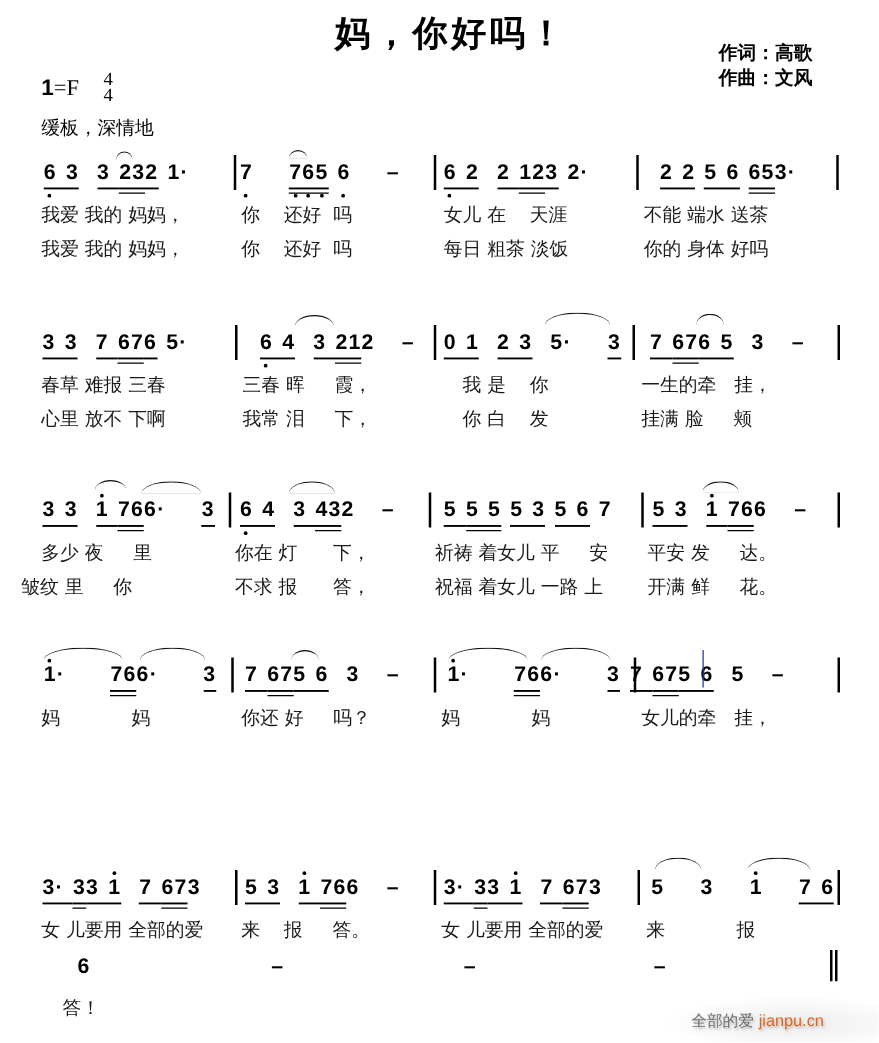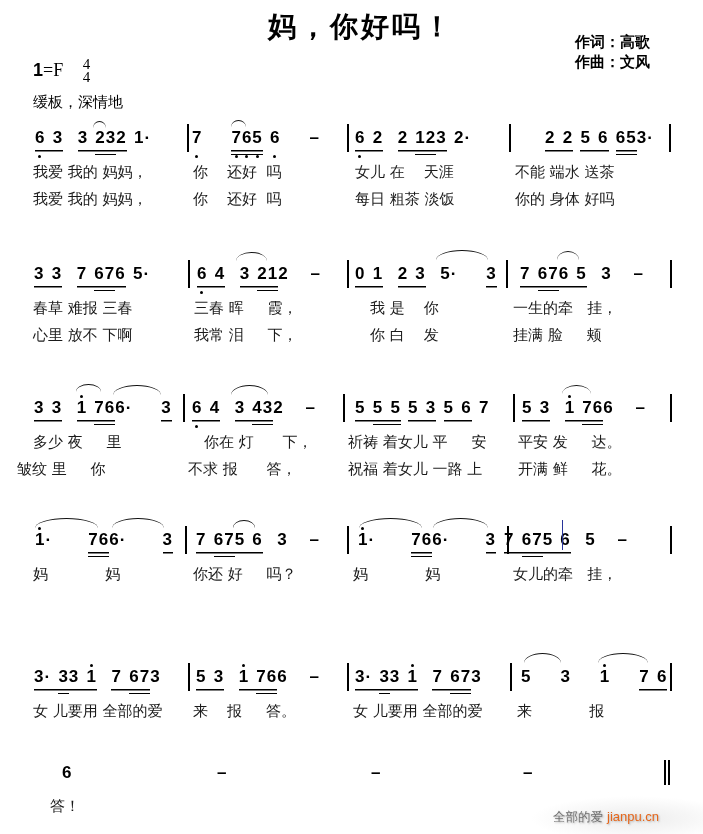--- a/index.html
+++ b/index.html
@@ -70,40 +70,40 @@
     <span>4</span>
     <span>4</span>
   </div>
 </div>
 <div class="abs tempo">缓板，深情地</div>
 
 <div class="row" style="top:128px">
   <div class="nl" style="left:35px"><span class="seg u1"><span class="lo">6</span><span> </span><span>3</span></span><span class="seg u0"><span> </span><span> </span></span><span class="seg u1"><span>3</span><span> </span></span><span class="seg u2"><span>2</span><span>3</span></span><span class="seg u1"><span>2</span></span><span class="seg u0"><span> </span><span>1</span><span>·</span></span></div>
   <div class="nl" style="left:192px"><span class="seg u0"><span class="lo">7</span><span> </span><span> </span><span> </span><span> </span></span><span class="seg u2"><span class="lo">7</span><span class="lo">6</span><span class="lo">5</span></span><span class="seg u0"><span> </span><span class="lo">6</span><span> </span><span> </span><span> </span><span> </span><span>–</span></span></div>
   <div class="nl" style="left:355px"><span class="seg u1"><span class="lo">6</span><span> </span><span>2</span></span><span class="seg u0"><span> </span><span> </span></span><span class="seg u1"><span>2</span><span> </span></span><span class="seg u2"><span>1</span><span>2</span></span><span class="seg u1"><span>3</span></span><span class="seg u0"><span> </span><span>2</span><span>·</span></span></div>
-  <div class="nl" style="left:545px"><span class="seg u1"><span>2</span><span> </span><span>2</span></span><span class="seg u0"><span> </span></span><span class="seg u1"><span>5</span><span> </span><span>6</span></span><span class="seg u0"><span> </span></span><span class="seg u2"><span>6</span><span>5</span></span><span class="seg u0"><span>3</span><span>·</span></span></div>
+  <div class="nl" style="left:528px"><span class="seg u1"><span>2</span><span> </span><span>2</span></span><span class="seg u0"><span> </span></span><span class="seg u1"><span>5</span><span> </span><span>6</span></span><span class="seg u0"><span> </span></span><span class="seg u2"><span>6</span><span>5</span></span><span class="seg u0"><span>3</span><span>·</span></span></div>
   <div class="bar" style="left:187px"></div>
   <div class="bar" style="left:347px"></div>
   <div class="bar" style="left:509px"></div>
   <div class="bar" style="left:669px"></div>
   <div class="arc" style="left:93px;top:-7px;width:13px;height:6px"></div>
   <div class="arc" style="left:231px;top:-8px;width:15px;height:6px"></div>
   <div class="ly ly1" style="left:33px">我爱 我的 妈妈，</div>
   <div class="ly ly1" style="left:193px">你    还好  吗</div>
   <div class="ly ly1" style="left:355px">女儿 在    天涯</div>
   <div class="ly ly1" style="left:515px">不能 端水 送茶</div>
   <div class="ly ly2" style="left:33px">我爱 我的 妈妈，</div>
   <div class="ly ly2" style="left:193px">你    还好  吗</div>
   <div class="ly ly2" style="left:355px">每日 粗茶 淡饭</div>
   <div class="ly ly2" style="left:515px">你的 身体 好吗</div>
 </div>
 
 <div class="row" style="top:264px">
   <div class="nl" style="left:34px"><span class="seg u1"><span>3</span><span> </span><span>3</span></span><span class="seg u0"><span> </span><span> </span></span><span class="seg u1"><span>7</span><span> </span></span><span class="seg u2"><span>6</span><span>7</span></span><span class="seg u1"><span>6</span></span><span class="seg u0"><span> </span><span>5</span><span>·</span></span></div>
-  <div class="nl" style="left:197px"><span class="seg u1"><span class="lo">6</span><span> </span><span>4</span></span><span class="seg u0"><span> </span><span> </span></span><span class="seg u1"><span>3</span><span> </span></span><span class="seg u2"><span>2</span><span>1</span></span><span class="seg u0"><span>2</span><span> </span><span> </span><span> </span><span>–</span></span></div>
+  <div class="nl" style="left:208px"><span class="seg u1"><span class="lo">6</span><span> </span><span>4</span></span><span class="seg u0"><span> </span><span> </span></span><span class="seg u1"><span>3</span><span> </span></span><span class="seg u2"><span>2</span><span>1</span></span><span class="seg u0"><span>2</span><span> </span><span> </span><span> </span><span>–</span></span></div>
   <div class="nl" style="left:355px"><span class="seg u1"><span>0</span><span> </span><span>1</span></span><span class="seg u0"><span> </span><span> </span></span><span class="seg u1"><span>2</span><span> </span><span>3</span></span><span class="seg u0"><span> </span><span> </span><span>5</span><span>·</span><span> </span><span> </span><span> </span><span> </span></span><span class="seg u1"><span>3</span></span></div>
   <div class="nl" style="left:520px"><span class="seg u1"><span>7</span><span> </span></span><span class="seg u2"><span>6</span><span>7</span></span><span class="seg u1"><span>6</span><span> </span><span>5</span></span><span class="seg u0"><span> </span><span> </span><span>3</span><span> </span><span> </span><span> </span><span>–</span></span></div>
   <div class="bar" style="left:188px"></div>
   <div class="bar" style="left:347px"></div>
   <div class="bar" style="left:506px"></div>
   <div class="bar" style="left:670px"></div>
   <div class="arc" style="left:236px;top:-12px;width:31px;height:8px"></div>
   <div class="arc" style="left:436px;top:-14px;width:52px;height:9px"></div>
   <div class="arc" style="left:557px;top:-13px;width:22px;height:8px"></div>
   <div class="ly ly1" style="left:33px">春草 难报 三春</div>
@@ -123,21 +123,21 @@
   <div class="nl" style="left:522px"><span class="seg u1"><span>5</span><span> </span><span>3</span></span><span class="seg u0"><span> </span><span> </span></span><span class="seg u1"><span class="hi">1</span><span> </span></span><span class="seg u2"><span>7</span><span>6</span></span><span class="seg u0"><span>6</span><span> </span><span> </span><span> </span><span>–</span></span></div>
   <div class="bar" style="left:183px"></div>
   <div class="bar" style="left:343px"></div>
   <div class="bar" style="left:513px"></div>
   <div class="bar" style="left:670px"></div>
   <div class="arc" style="left:76px;top:-14px;width:25px;height:7px"></div>
   <div class="arc" style="left:113px;top:-13px;width:48px;height:9px"></div>
   <div class="arc" style="left:231px;top:-13px;width:37px;height:9px"></div>
   <div class="arc" style="left:562px;top:-13px;width:29px;height:8px"></div>
   <div class="ly ly1" style="left:33px">多少 夜     里</div>
-  <div class="ly ly1" style="left:204px">你在 灯      下，</div>
+  <div class="ly ly1" style="left:188px">你在 灯      下，</div>
   <div class="ly ly1" style="left:348px">祈祷 着女儿 平     安</div>
   <div class="ly ly1" style="left:518px">平安 发     达。</div>
   <div class="ly ly2" style="left:17px">皱纹 里     你</div>
   <div class="ly ly2" style="left:188px">不求 报      答，</div>
   <div class="ly ly2" style="left:348px">祝福 着女儿 一路 上</div>
   <div class="ly ly2" style="left:518px">开满 鲜     花。</div>
 </div>
 
 <div class="row" style="top:530px">
   <div class="nl" style="left:35px"><span class="seg u0"><span class="hi">1</span><span>·</span><span> </span><span> </span><span> </span><span> </span><span> </span></span><span class="seg u2"><span>7</span><span>6</span></span><span class="seg u0"><span>6</span><span>·</span><span> </span><span> </span><span> </span><span> </span><span> </span></span><span class="seg u1"><span>3</span></span></div>
@@ -153,21 +153,21 @@
   <div class="arc" style="left:233px;top:-10px;width:22px;height:7px"></div>
   <div class="arc" style="left:359px;top:-12px;width:63px;height:9px"></div>
   <div class="arc" style="left:433px;top:-12px;width:55px;height:9px"></div>
   <div class="cursor" style="left:562px;top:-10px;height:30px"></div>
   <div class="ly ly1" style="left:33px">妈            妈</div>
   <div class="ly ly1" style="left:193px">你还 好     吗？</div>
   <div class="ly ly1" style="left:353px">妈            妈</div>
   <div class="ly ly1" style="left:513px">女儿的牵   挂，</div>
 </div>
 
-<div class="row" style="top:667px">
+<div class="row" style="top:700px">
   <div class="nl" style="left:34px"><span class="seg u1"><span>3</span><span>·</span><span> </span></span><span class="seg u2"><span>3</span></span><span class="seg u1"><span>3</span><span> </span><span class="hi">1</span></span><span class="seg u0"><span> </span><span> </span></span><span class="seg u1"><span>7</span><span> </span></span><span class="seg u2"><span>6</span><span>7</span></span><span class="seg u0"><span>3</span></span></div>
   <div class="nl" style="left:196px"><span class="seg u1"><span>5</span><span> </span><span>3</span></span><span class="seg u0"><span> </span><span> </span></span><span class="seg u1"><span class="hi">1</span><span> </span></span><span class="seg u2"><span>7</span><span>6</span></span><span class="seg u0"><span>6</span><span> </span><span> </span><span> </span><span>–</span></span></div>
   <div class="nl" style="left:355px"><span class="seg u1"><span>3</span><span>·</span><span> </span></span><span class="seg u2"><span>3</span></span><span class="seg u1"><span>3</span><span> </span><span class="hi">1</span></span><span class="seg u0"><span> </span><span> </span></span><span class="seg u1"><span>7</span><span> </span></span><span class="seg u2"><span>6</span><span>7</span></span><span class="seg u0"><span>3</span></span></div>
   <div class="nl" style="left:521px"><span class="seg u0"><span>5</span><span> </span><span> </span><span> </span><span> </span><span>3</span><span> </span><span> </span><span> </span><span> </span><span class="hi">1</span><span> </span><span> </span><span> </span><span> </span></span><span class="seg u1"><span>7</span><span> </span><span>6</span></span></div>
   <div class="bar" style="left:188px"></div>
   <div class="bar" style="left:347px"></div>
   <div class="bar" style="left:510px"></div>
   <div class="bar" style="left:670px"></div>
   <div class="arc" style="left:524px;top:-14px;width:37px;height:9px"></div>
   <div class="arc" style="left:598px;top:-14px;width:50px;height:9px"></div>

